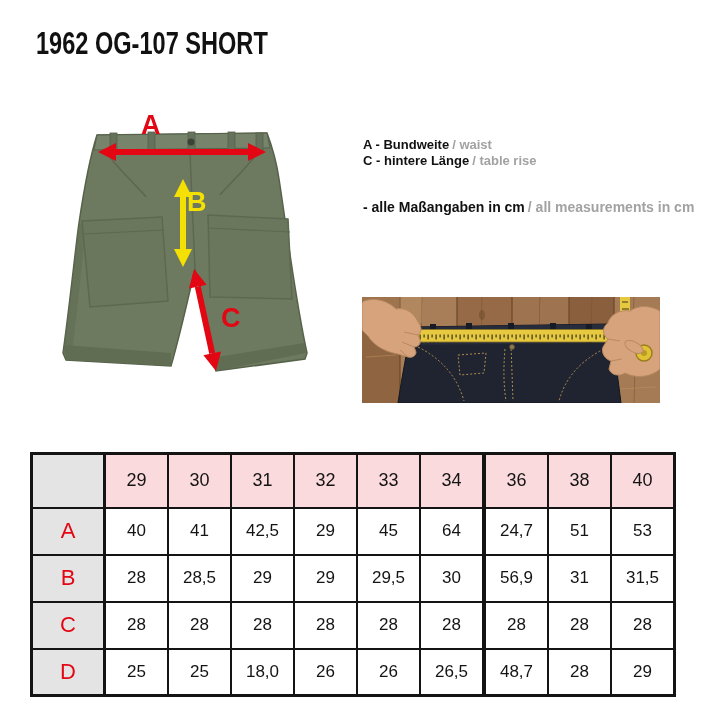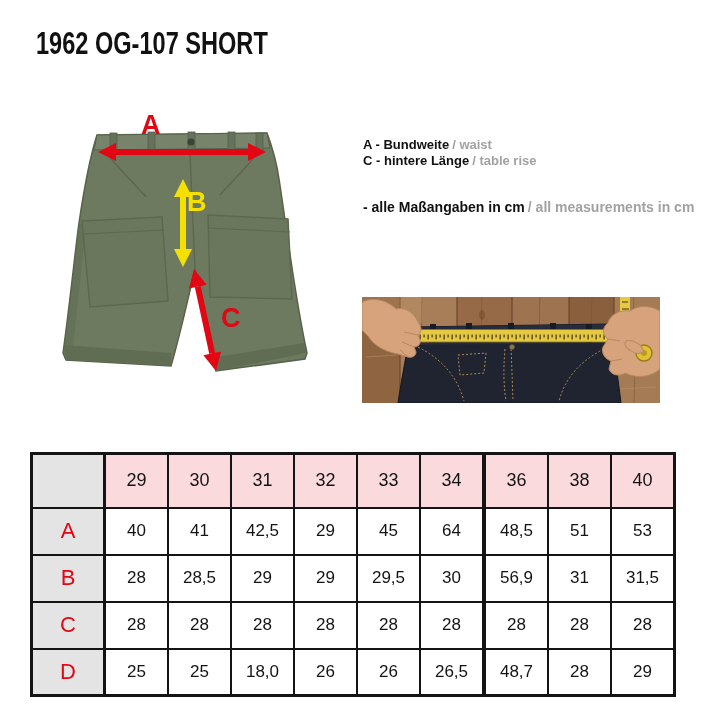--- a/index.html
+++ b/index.html
@@ -207,21 +207,21 @@
       <th class="size">40</th>
     </tr>
     <tr>
       <th class="rowlab">A</th>
       <td>40</td>
       <td>41</td>
       <td>42,5</td>
       <td>29</td>
       <td>45</td>
       <td>64</td>
-      <td class="sep">48,5</td>
+      <td class="sep">24,7</td>
       <td>51</td>
       <td>53</td>
     </tr>
     <tr>
       <th class="rowlab">B</th>
       <td>28</td>
       <td>28,5</td>
       <td>29</td>
       <td>29</td>
       <td>29,5</td>

